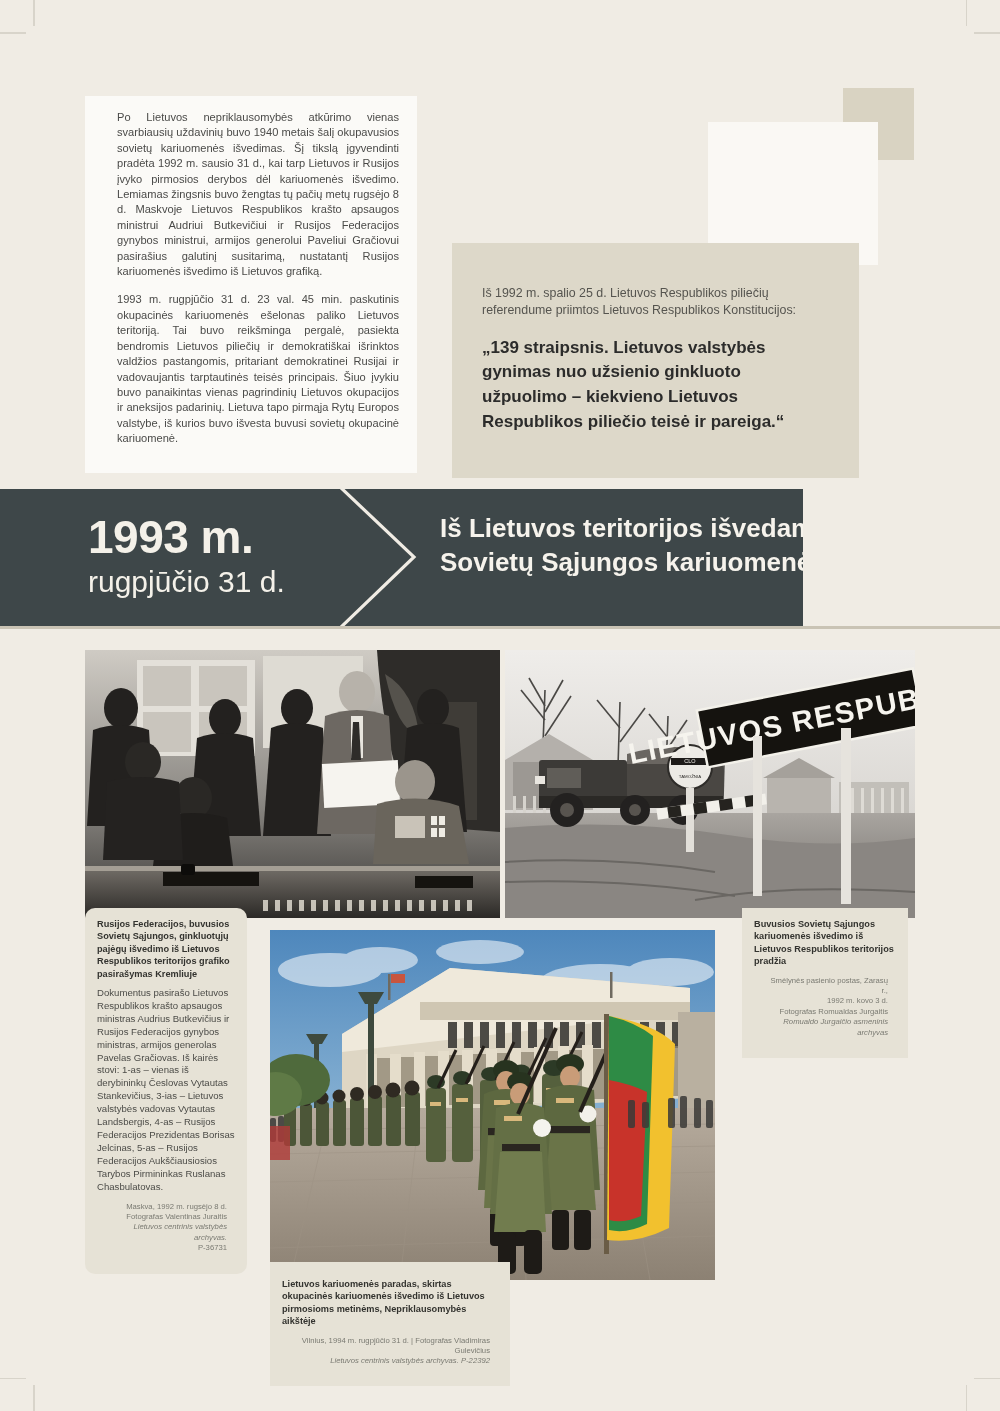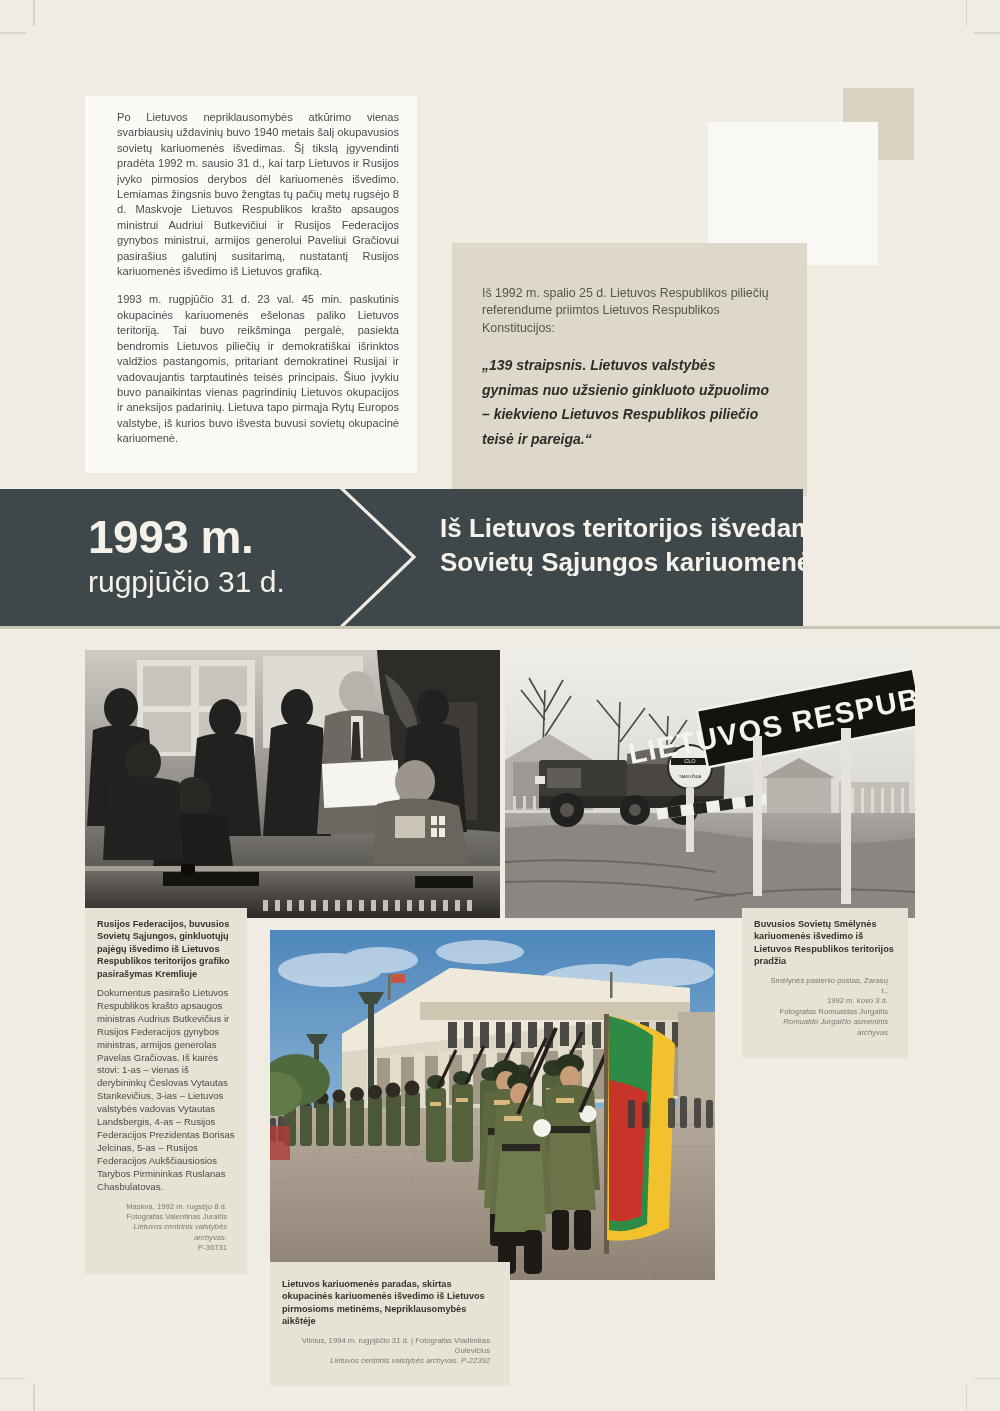--- a/index.html
+++ b/index.html
@@ -32,36 +32,35 @@
     margin:0 0 13px 0;
     font-size:11.1px;
     line-height:15.4px;
     text-align:justify;
     color:#4a4a48;
   }
   .intro-panel p:last-child{margin-bottom:8px;}
 
   
   .quote-panel{
-    position:absolute;left:452px;top:243px;width:355px;
+    position:absolute;left:452px;top:243px;width:407px;
     background:#ddd8c9;
     padding:42px 34px 44px 30px;
     box-sizing:border-box;
   }
   .quote-intro{
     margin:0 0 16px 0;
     font-size:12.4px;line-height:17.4px;
     color:#55544f;
   }
   .quote-main{
     margin:0;
-    font-size:14px;line-height:24.6px;
+    font-size:17px;line-height:24.6px;
     font-weight:bold;
     color:#2c2c2b;
-    font-style:italic;
   }
 
   
   .banner{
     position:absolute;left:0;top:489px;width:803px;height:137px;
     background:#3e4749;
     overflow:hidden;
   }
   .banner-date{
     position:absolute;left:88px;top:22px;width:300px;
@@ -549,33 +548,33 @@
       <rect x="358" y="170" width="7" height="28" rx="2"></rect>
         <rect x="372" y="172" width="7" height="26" rx="2"></rect>
     </g>
     <rect x="0" y="196" width="20" height="34" fill="#b03b38" opacity="0.8"></rect>
 
     <ellipse cx="26" cy="150" rx="34" ry="26" fill="#4f6a3c"></ellipse>
     <ellipse cx="6" cy="164" rx="26" ry="22" fill="#5f7a46"></ellipse>
   </svg>
 </figure>
 
-<div class="caption" style="left:85px;top:908px;width:162px;">
+<div class="caption" style="left:85px;top:908px;width:162px;border-radius:10px;">
   <p class="cap-title">Rusijos Federacijos, buvusios Sovietų Sąjungos, ginkluotųjų pajėgų išvedimo iš Lietuvos Respublikos teritorijos grafiko pasirašymas Kremliuje</p>
   <p class="cap-body">Dokumentus pasirašo Lietuvos Respublikos krašto apsaugos ministras Audrius Butkevičius ir Rusijos Federacijos gynybos ministras, armijos generolas Pavelas Gračiovas. Iš kairės stovi: 1-as – vienas iš derybininkų Česlovas Vytautas Stankevičius, 3-ias – Lietuvos valstybės vadovas Vytautas Landsbergis, 4-as – Rusijos Federacijos Prezidentas Borisas Jelcinas, 5-as – Rusijos Federacijos Aukščiausiosios Tarybos Pirmininkas Ruslanas Chasbulatovas.</p>
   <p class="cap-src">
     <span>Maskva, 1992 m. rugsėjo 8 d.</span><br>
     <span>Fotografas Valentinas Juraitis</span><br>
     <span class="ital">Lietuvos centrinis valstybės archyvas.</span><br>
     <span>P-36731</span>
   </p>
 </div>
 
 <div class="caption" style="left:742px;top:908px;width:166px;">
-  <p class="cap-title">Buvusios Sovietų Smėlynės kariuomenės išvedimo iš Lietuvos Respublikos teritorijos pradžia</p>
+  <p class="cap-title">Buvusios Sovietų Sąjungos kariuomenės išvedimo iš Lietuvos Respublikos teritorijos pradžia</p>
   <p class="cap-src">
     <span>Smėlynės pasienio postas, Zarasų r.,</span><br>
     <span>1992 m. kovo 3 d.</span><br>
     <span>Fotografas Romualdas Jurgaitis</span><br>
     <span class="ital">Romualdo Jurgaičio asmeninis archyvas</span>
   </p>
 </div>
 
 <div class="caption-bottom" style="left:270px;top:1262px;width:240px;">
   <p class="cap-title">Lietuvos kariuomenės paradas, skirtas okupacinės kariuomenės išvedimo iš Lietuvos pirmosioms metinėms, Nepriklausomybės aikštėje</p>

